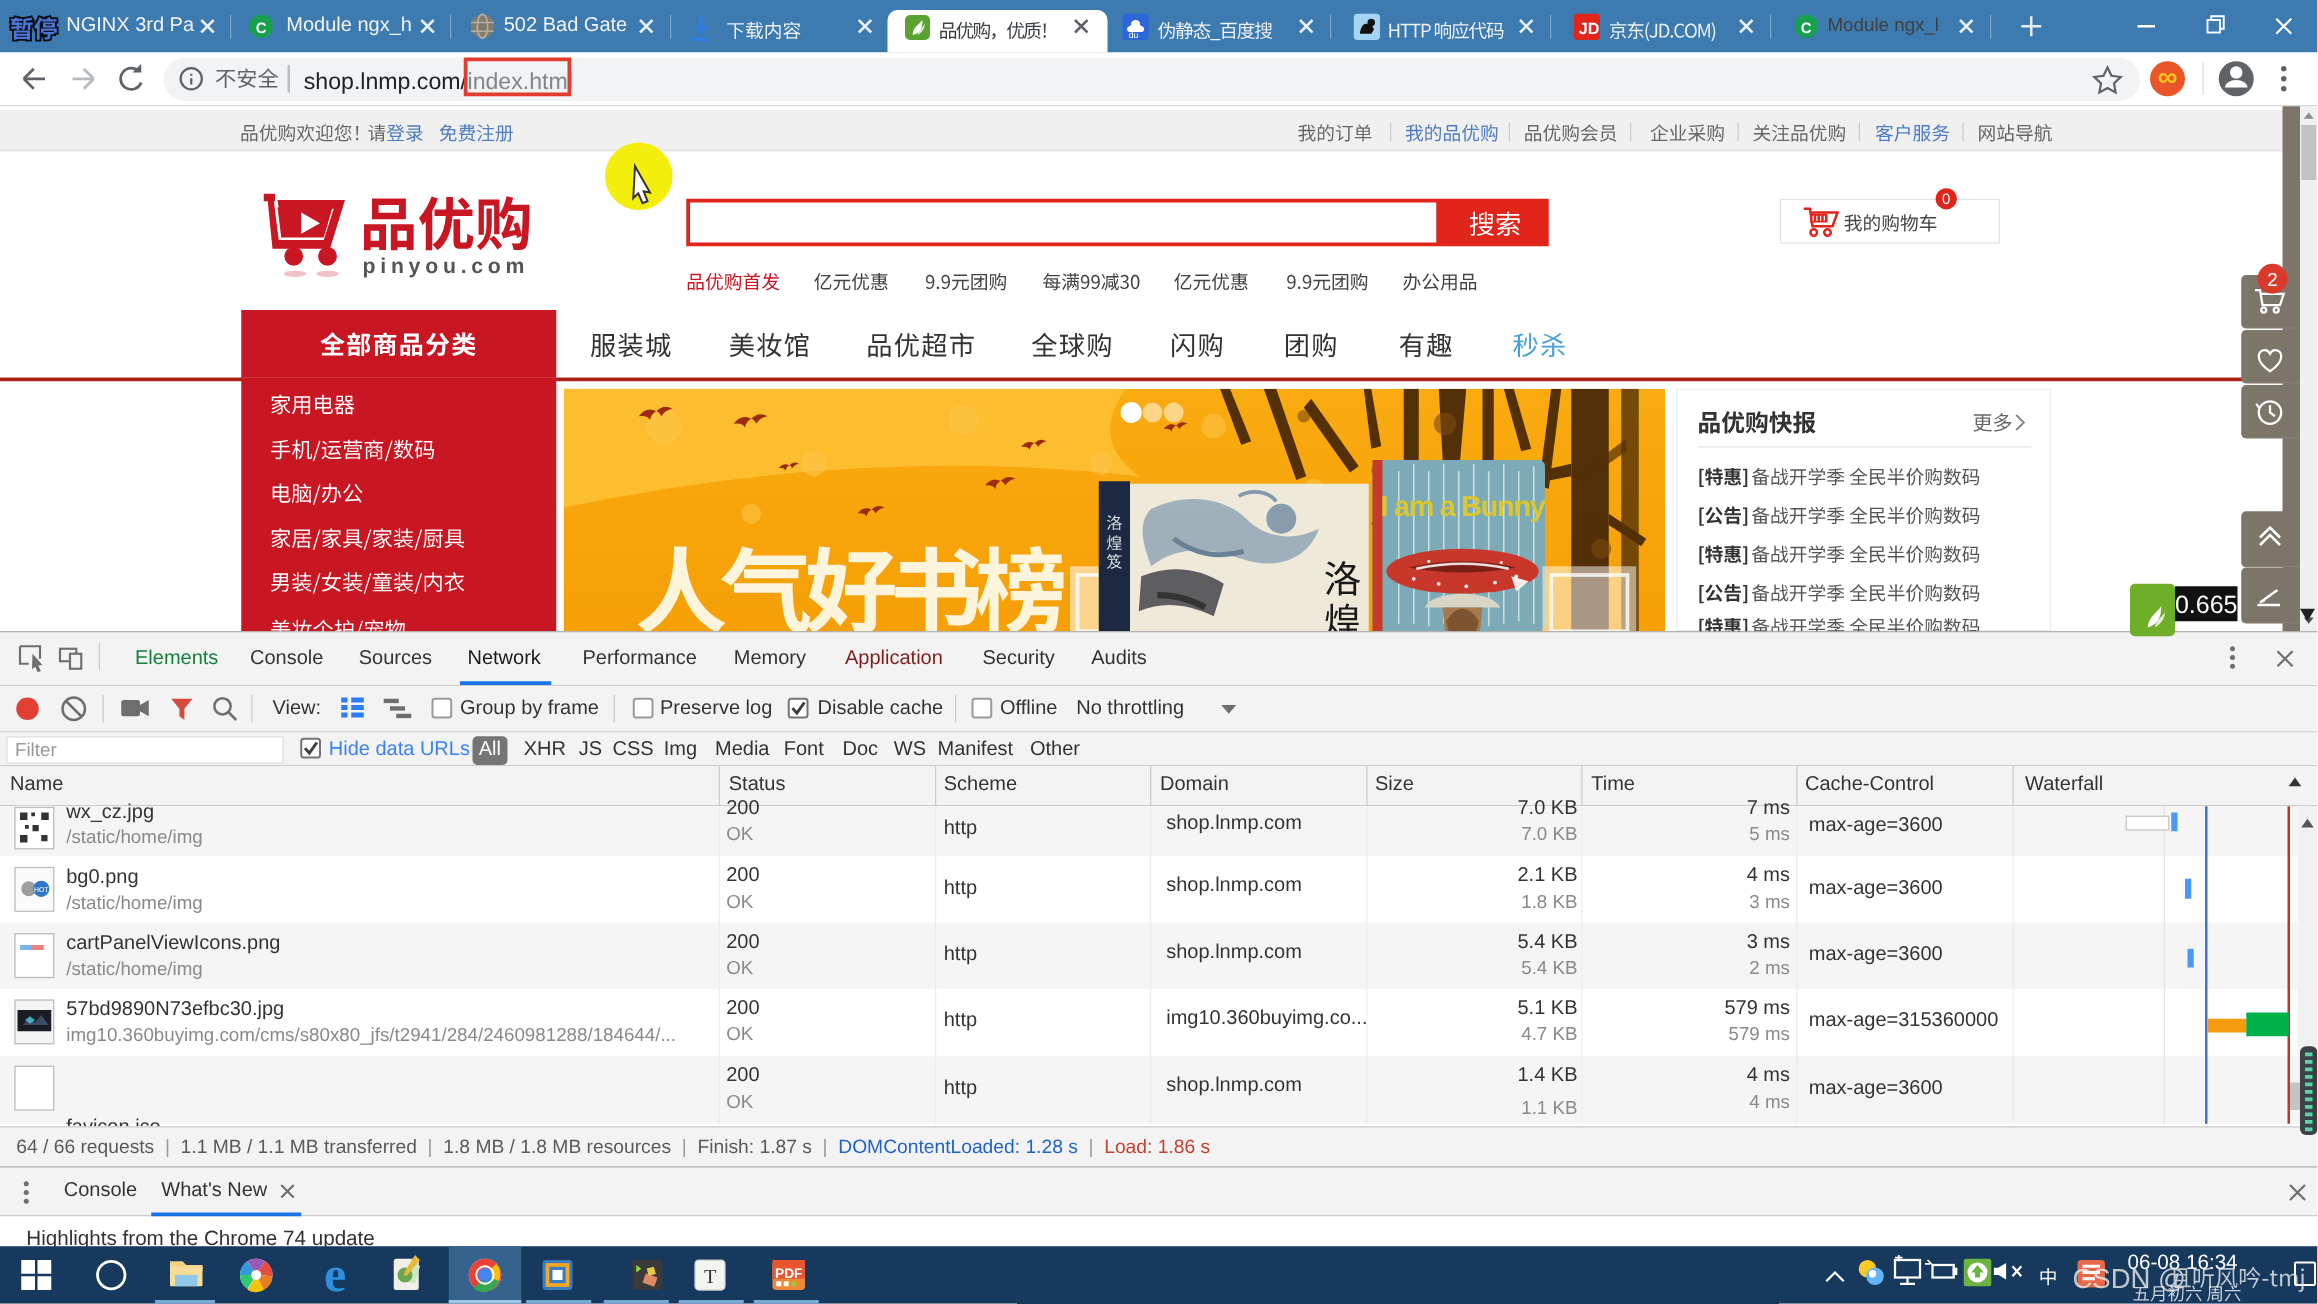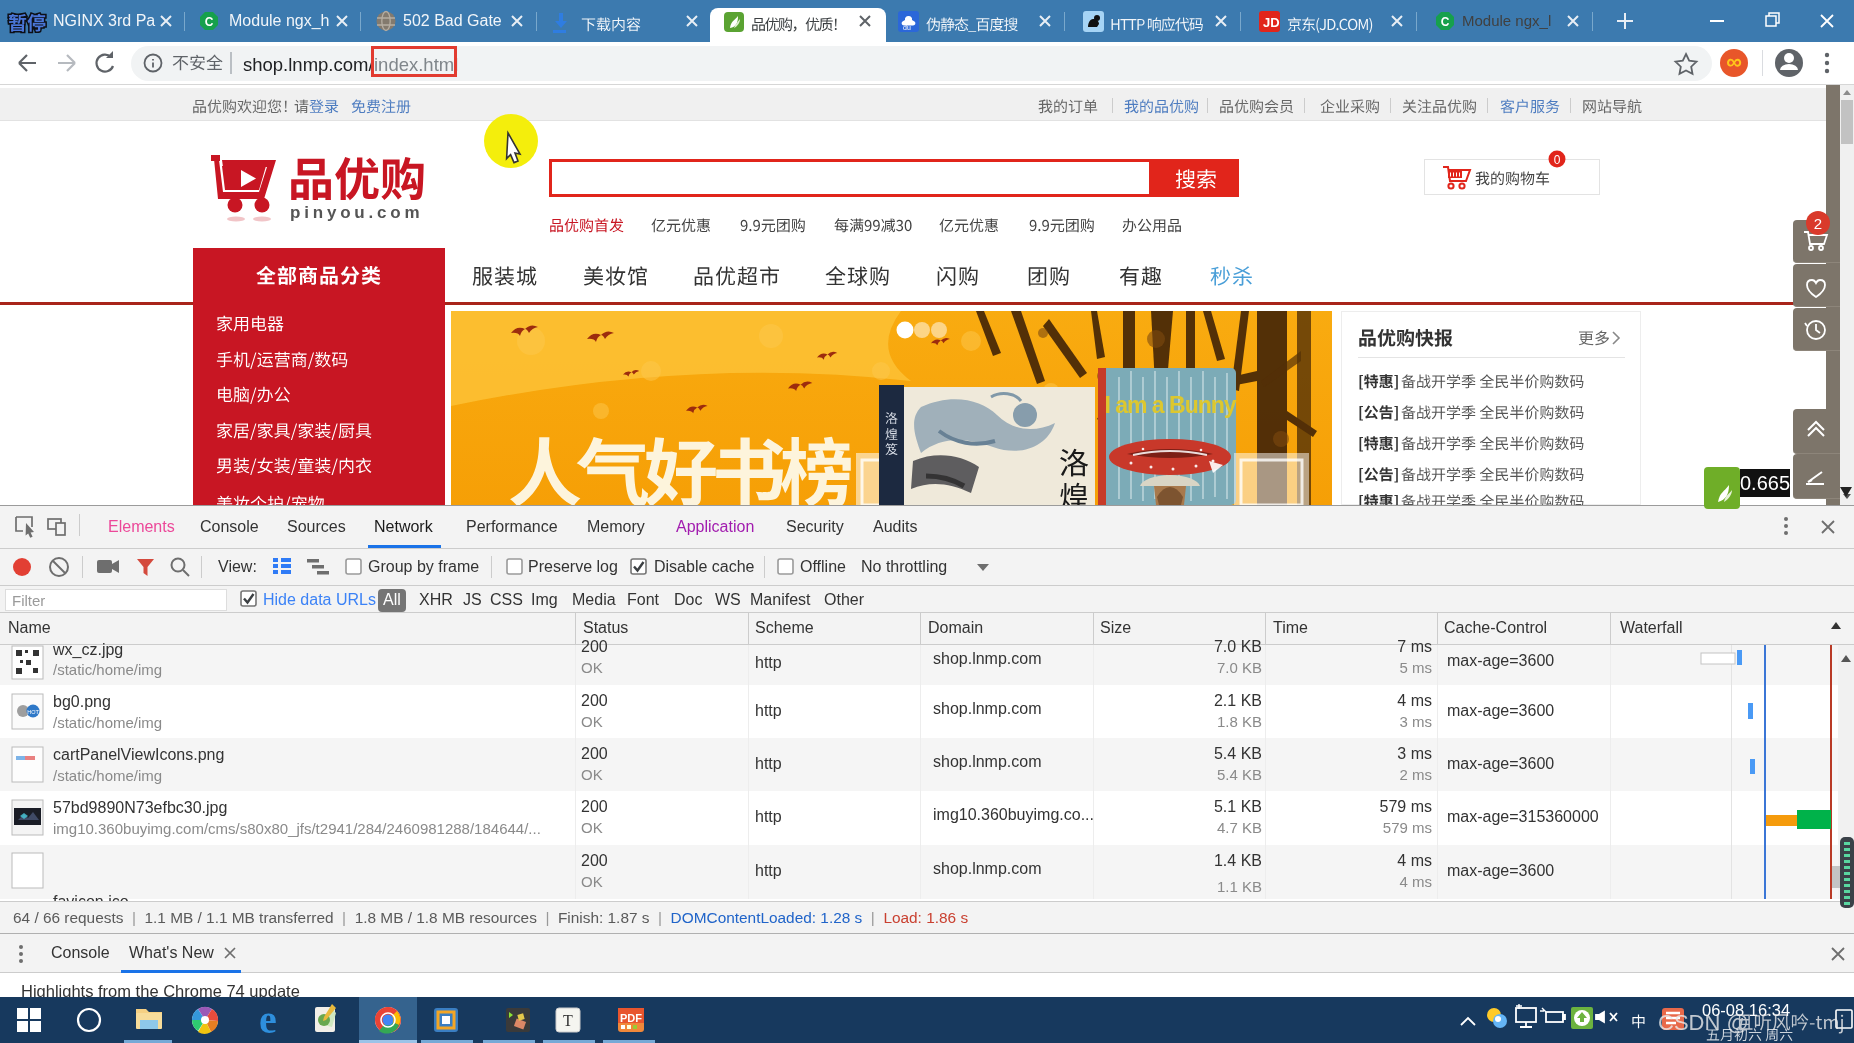--- a/index.html
+++ b/index.html
@@ -149,27 +149,27 @@
 <div style="position:absolute;left:1793px;top:220px;width:47px;height:43px;background:#7d756a;border-radius:4px 0 0 4px;border-bottom:1px solid #8d857a;"></div>
 <div style="position:absolute;left:1793px;top:264px;width:47px;height:43px;background:#7d756a;border-radius:4px 0 0 4px;border-bottom:1px solid #8d857a;"></div>
 <div style="position:absolute;left:1793px;top:308px;width:47px;height:43px;background:#7d756a;border-radius:4px 0 0 4px;border-bottom:1px solid #8d857a;"></div>
 <div style="position:absolute;left:1793px;top:409px;width:47px;height:45px;background:#7d756a;border-radius:4px 0 0 4px;border-bottom:1px solid #8d857a;"></div>
 <div style="position:absolute;left:1793px;top:454px;width:47px;height:45px;background:#7d756a;border-radius:4px 0 0 4px;border-bottom:1px solid #8d857a;"></div>
 <div style="position:absolute;left:1840px;top:85px;width:14px;height:420px;background:#f0f0f0;"></div>
 <div style="position:absolute;left:1841px;top:100px;width:12px;height:44px;background:#c2c2c2;"></div>
 <div style="position:absolute;left:0px;top:505px;width:1854px;height:428px;background:#fff;border-top:1px solid #9b9b9b;"></div>
 <div style="position:absolute;left:0px;top:506px;width:1854px;height:43px;background:#f3f3f3;border-bottom:1px solid #ccc;"></div>
 <div style="position:absolute;left:79px;top:514px;width:1px;height:22px;background:#ccc;"></div>
-<div style="position:absolute;left:108px;top:518px;font-size:16px;color:#ec4899;white-space:pre;font-family:'Liberation Sans',sans-serif;">Elements</div>
+<div style="position:absolute;left:108px;top:518px;font-size:16px;color:#15803d;white-space:pre;font-family:'Liberation Sans',sans-serif;">Elements</div>
 <div style="position:absolute;left:200px;top:518px;font-size:16px;color:#333;white-space:pre;font-family:'Liberation Sans',sans-serif;">Console</div>
 <div style="position:absolute;left:287px;top:518px;font-size:16px;color:#333;white-space:pre;font-family:'Liberation Sans',sans-serif;">Sources</div>
 <div style="position:absolute;left:374px;top:518px;font-size:16px;color:#1a1a1a;white-space:pre;font-family:'Liberation Sans',sans-serif;text-align:center;">Network</div>
 <div style="position:absolute;left:466px;top:518px;font-size:16px;color:#333;white-space:pre;font-family:'Liberation Sans',sans-serif;">Performance</div>
 <div style="position:absolute;left:587px;top:518px;font-size:16px;color:#333;white-space:pre;font-family:'Liberation Sans',sans-serif;">Memory</div>
-<div style="position:absolute;left:676px;top:518px;font-size:16px;color:#a21caf;white-space:pre;font-family:'Liberation Sans',sans-serif;">Application</div>
+<div style="position:absolute;left:676px;top:518px;font-size:16px;color:#7f1d1d;white-space:pre;font-family:'Liberation Sans',sans-serif;">Application</div>
 <div style="position:absolute;left:786px;top:518px;font-size:16px;color:#333;white-space:pre;font-family:'Liberation Sans',sans-serif;">Security</div>
 <div style="position:absolute;left:873px;top:518px;font-size:16px;color:#333;white-space:pre;font-family:'Liberation Sans',sans-serif;">Audits</div>
 <div style="position:absolute;left:368px;top:545px;width:73px;height:3px;background:#1a73e8;"></div>
 <div style="position:absolute;left:0px;top:549px;width:1854px;height:37px;background:#f3f3f3;border-bottom:1px solid #ccc;"></div>
 <div style="position:absolute;left:82px;top:556px;width:1px;height:22px;background:#ccc;"></div>
 <div style="position:absolute;left:201px;top:556px;width:1px;height:22px;background:#ccc;"></div>
 <div style="position:absolute;left:218px;top:558px;font-size:16px;color:#333;white-space:pre;font-family:'Liberation Sans',sans-serif;">View:</div>
 <div style="position:absolute;left:368px;top:558px;font-size:16px;color:#333;white-space:pre;font-family:'Liberation Sans',sans-serif;">Group by frame</div>
 <div style="position:absolute;left:491px;top:556px;width:1px;height:22px;background:#ccc;"></div>
 <div style="position:absolute;left:528px;top:558px;font-size:16px;color:#333;white-space:pre;font-family:'Liberation Sans',sans-serif;">Preserve log</div>

